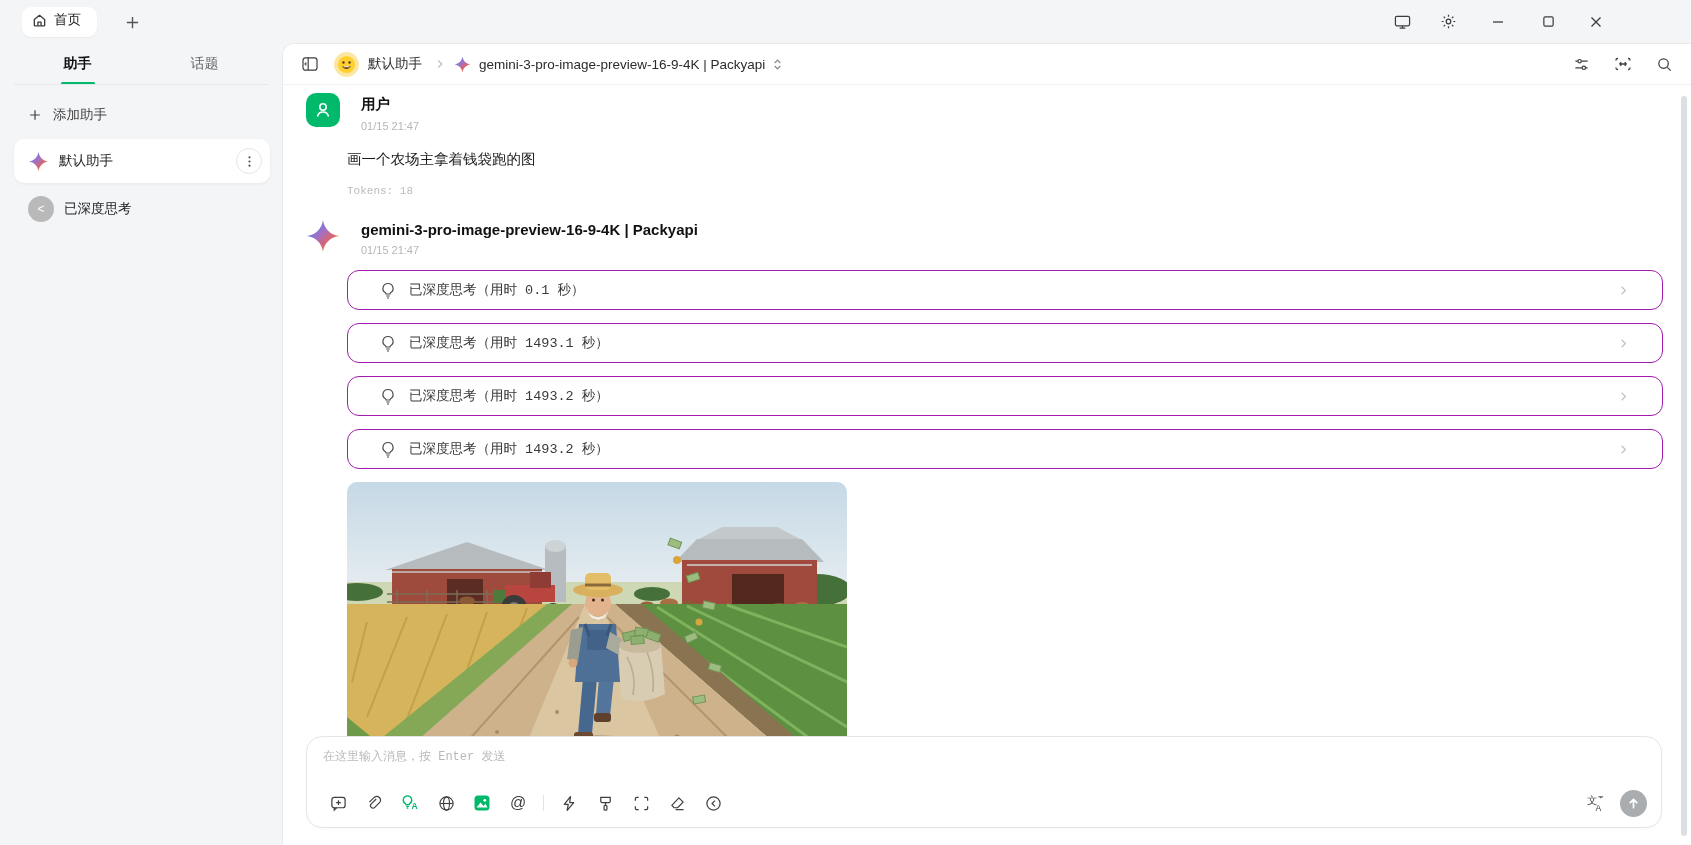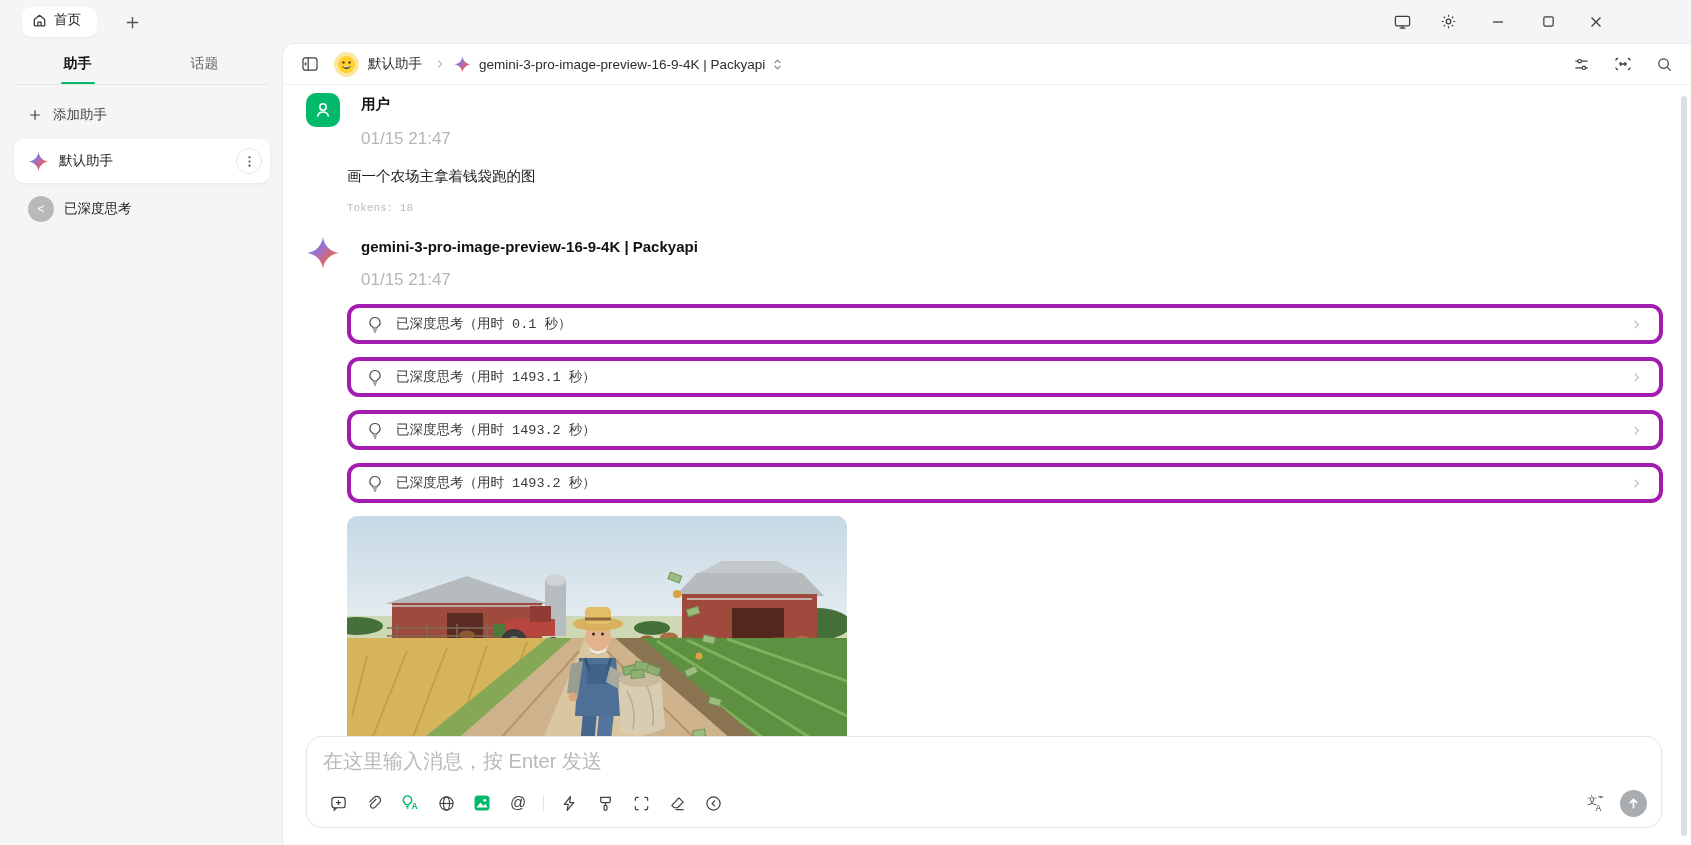--- a/index.html
+++ b/index.html
@@ -48,37 +48,37 @@
   .header-right { margin-left:auto; display:flex; align-items:center; gap:24px; color:#3f3f3f; }
 
   .scrollbar-thumb { position:absolute; right:4px; top:52px; width:6px; height:740px; border-radius:3px; background:#dcdfe2; }
 
   
   .msgs { position:absolute; left:23px; top:49px; right:30px; }
   .msg-head { display:flex; gap:21px; }
   .msg-avatar { width:34px; height:34px; border-radius:10px; flex:none; display:flex; align-items:center; justify-content:center; }
   .msg-avatar.user { background:#00b96b; }
   .msg-name { font-size:14.5px; font-weight:bold; color:#111; padding-top:2px; }
-  .msg-time { font-size:17px; color:#b6b6b6; margin-top:15px; }
+  .msg-time { font-size:11px; color:#b6b6b6; margin-top:6px; }
   .msg-body { margin-left:41px;font-family:Liberation Mono, monospace; }
   .user-text { font-size:14.5px; color:#1c1c1c; margin-top:18px; }
   .tokens { font-size:11px; color:#bcbcbc; margin-top:16px; }
 
-  .think-card { width:1316px; height:40px; background:#fff; border:4px solid #a21caf; border-radius:12px;
-      display:flex; align-items:center; padding:0 16px; margin-bottom:13px; }
+  .think-card { width:1316px; height:40px; background:#fff; border:1px solid #a21caf; border-radius:12px;
+      display:flex; align-items:center; padding:0 32px; margin-bottom:13px; }
   .think-text { font-size:13.5px; color:#3a3a3a; margin-left:13px; flex:1; }
   .think-chevron { color:#c4c4c4; display:flex; }
 
   .gen-image { width:500px; height:272px; border-radius:10px; overflow:hidden; margin-top:7px; display:block; }
 
   
   .inputbox { position:absolute; left:23px; right:29px; bottom:17px; height:92px; background:#fff;
       border:1px solid #e6e6e6; border-radius:16px; box-shadow:0 1px 3px rgba(0,0,0,.03); }
   .inputbox textarea { position:absolute; left:16px; top:11px; right:16px; height:38px; border:none; outline:none;
-      resize:none; font-family:Liberation Sans, sans-serif; font-size:20px; color:#ec4899; background:transparent; }
+      resize:none; font-family:Liberation Mono, monospace; font-size:12px; color:#ec4899; background:transparent; }
   .inputbox textarea::placeholder { color:#b9b9b9; }
   .input-toolbar { position:absolute; left:16px; right:14px; bottom:9px; height:30px; display:flex; align-items:center; }
   .tbi { width:30px; height:30px; display:flex; align-items:center; justify-content:center; color:#3f3f3f; margin-right:6px; border-radius:7px; }
   .tbi.green { color:#00b96b; }
   .tb-divider { width:1px; height:16px; background:#e3e3e3; margin:0 10px 0 4px; }
   .tb-right { margin-left:auto; display:flex; align-items:center; gap:10px; }
   .send-btn { width:27px; height:27px; border-radius:50%; background:#a9adb0; display:flex; align-items:center; justify-content:center; }
   .at-glyph { font-size:16px; color:#3f3f3f; }
   svg { display:block; }
 </style>

